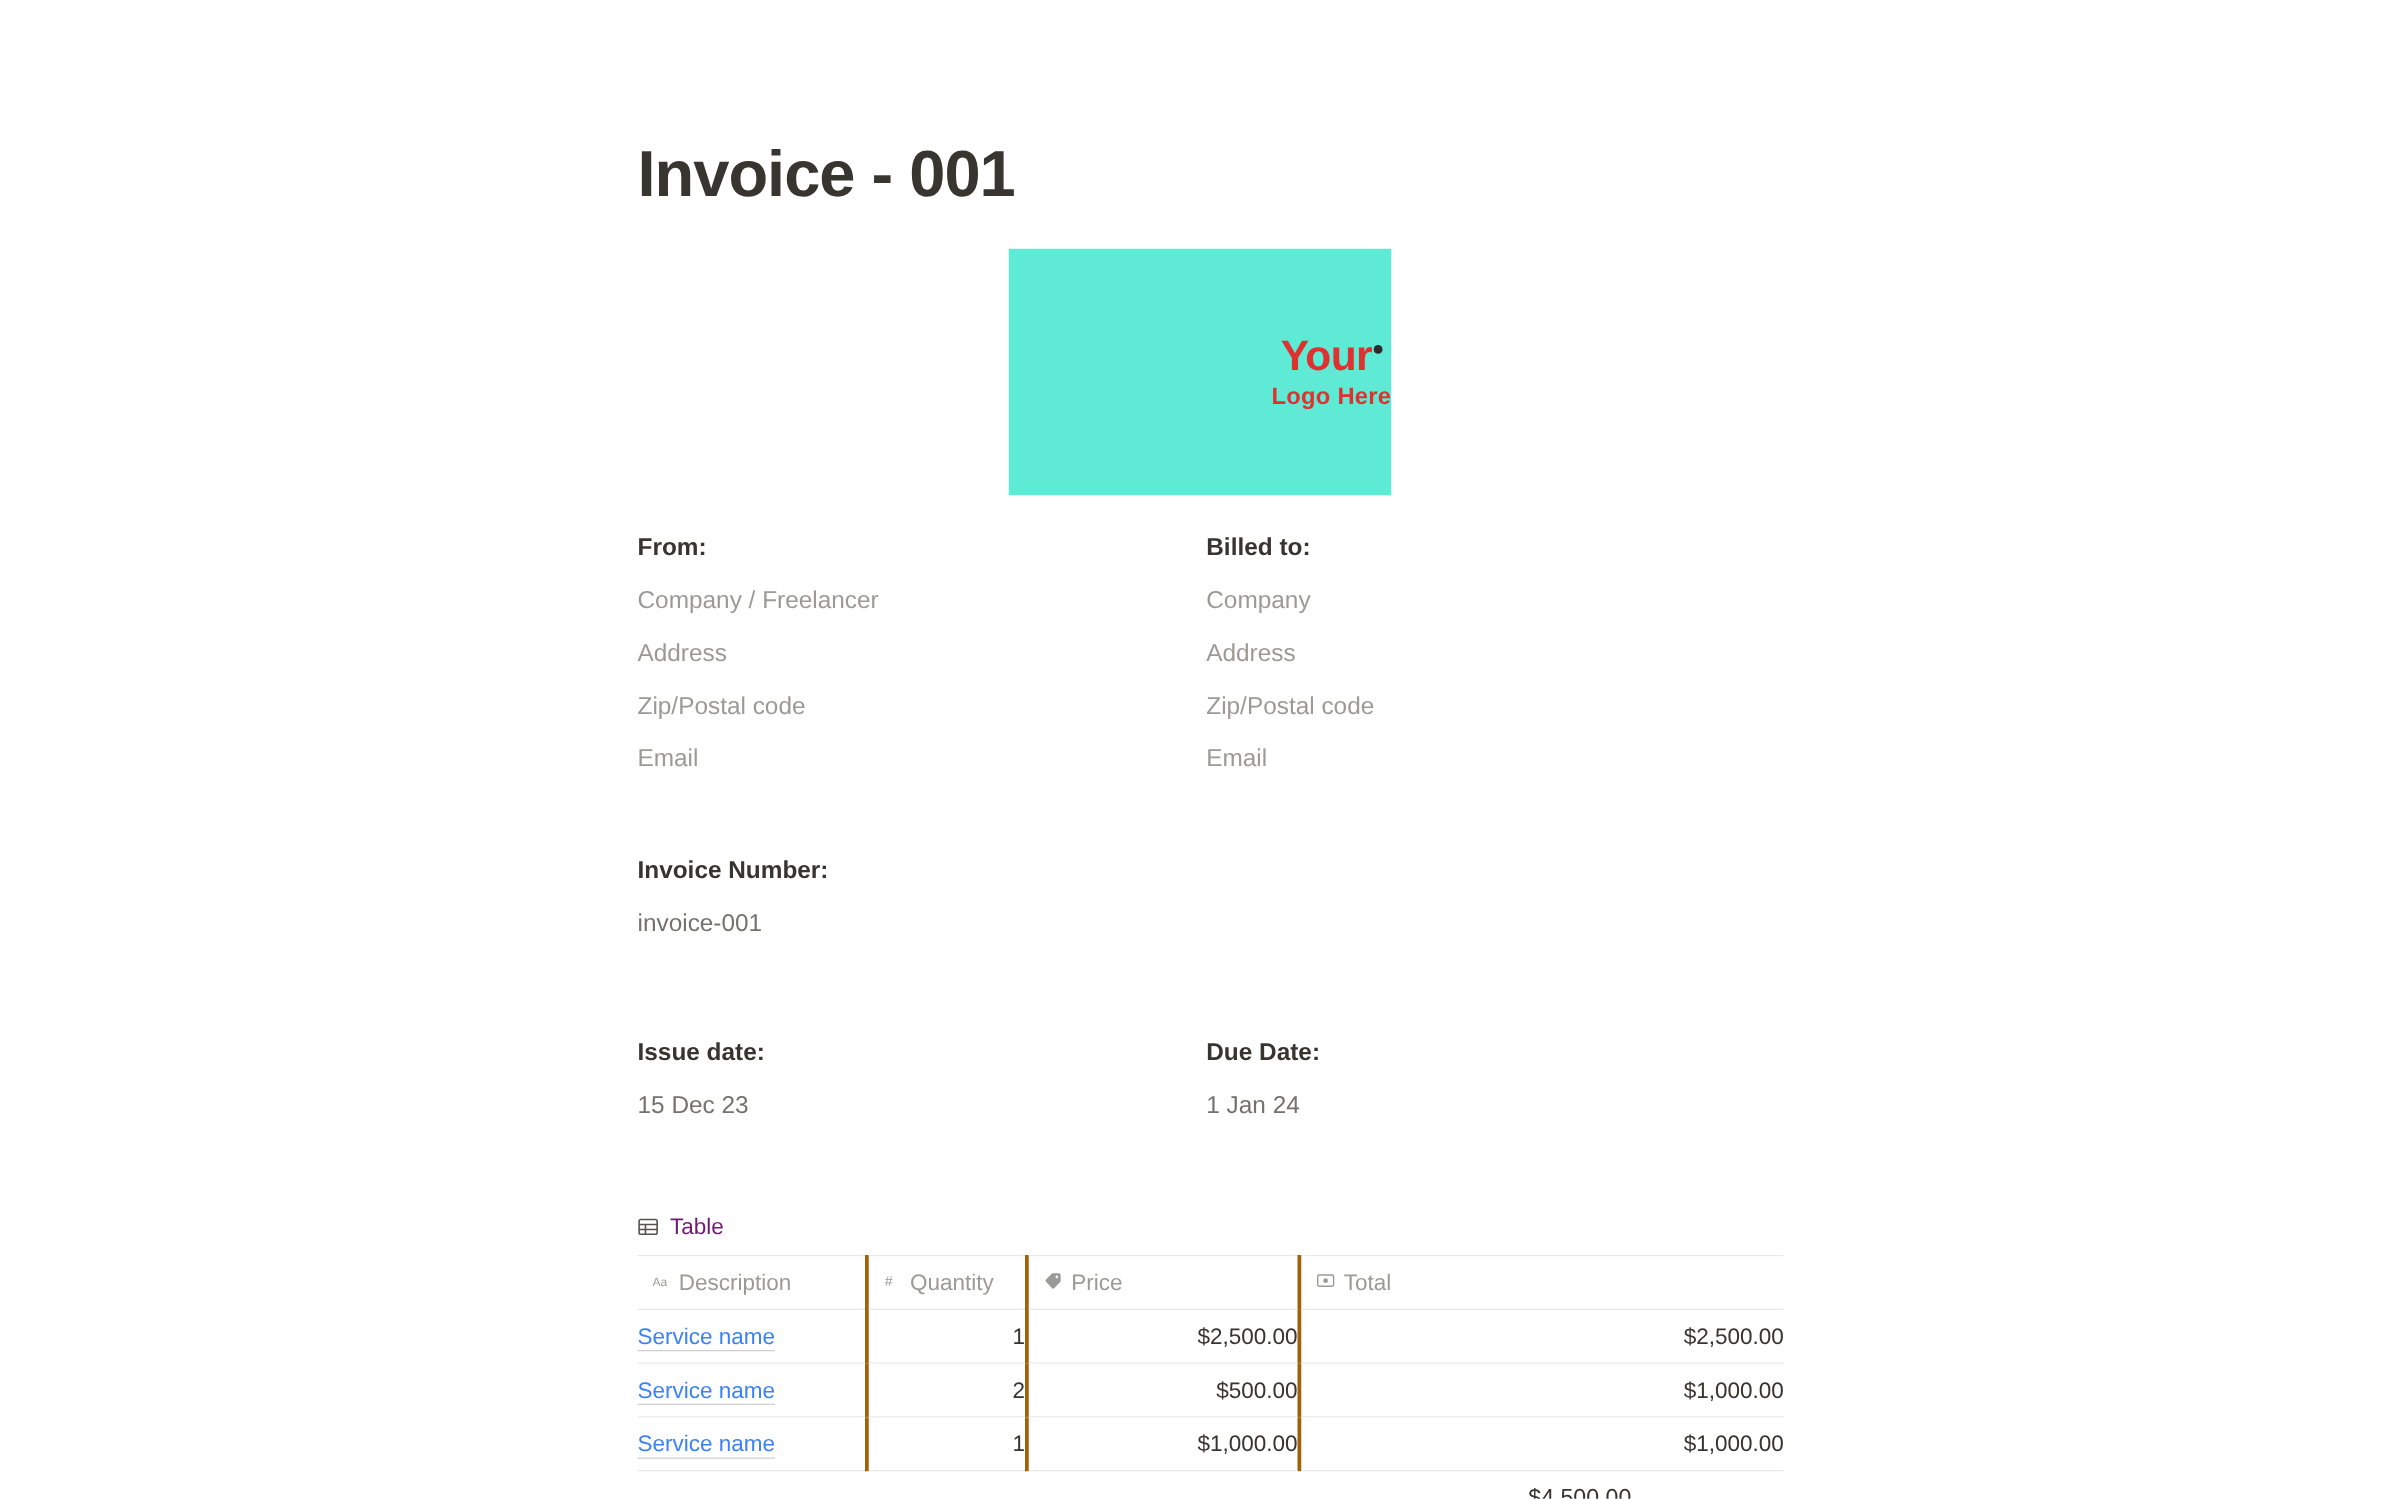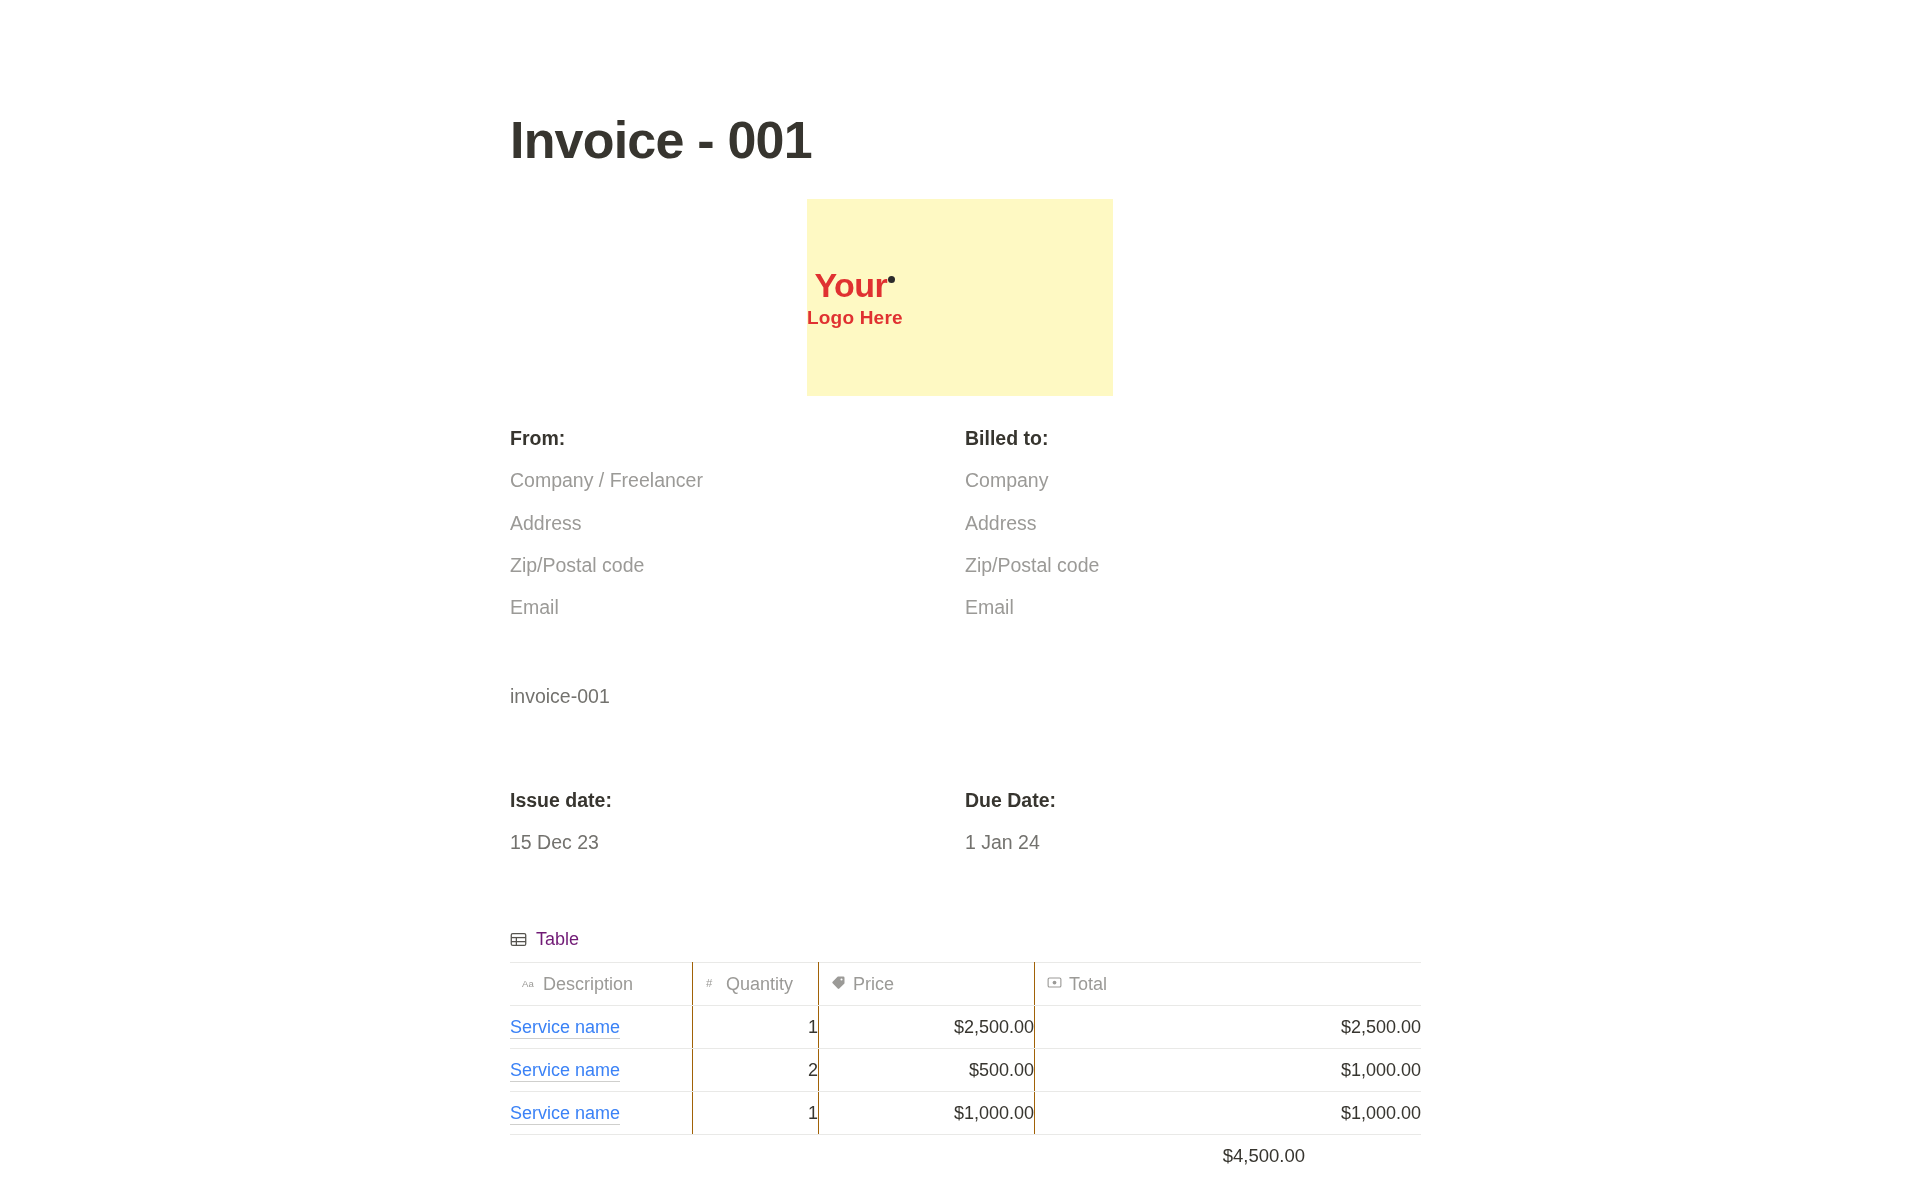--- a/index.html
+++ b/index.html
@@ -37,23 +37,23 @@
     padding-top: 112px;
     line-height: 1.1;
   }
 
   
   .logo-block {
     margin-top: 30px;
     margin-left: 297px;
     width: 306px;
     height: 197px;
-    background: #fef9c3;
-    display: flex;
-    align-items: flex-start;
+    background: #5eead4;
+    display: flex;
+    align-items: flex-end;
     justify-content: center;
     flex-direction: column;
   }
   .logo-inner {
     text-align: center;
     line-height: 1.0;
   }
   .logo-line1 {
     font-size: 34px;
     font-weight: bold;
@@ -125,21 +125,21 @@
   .icon-table svg { display: block; }
 
   table.invoice-table {
     border-collapse: collapse;
     width: 908px;
     table-layout: fixed;
   }
   table.invoice-table th,
   table.invoice-table td {
     border-bottom: 1px solid #e9e9e7;
-    border-right: 1px solid #a16207;
+    border-right: 3px solid #a16207;
     padding: 0;
     height: 42px;
     font-size: 18px;
     vertical-align: middle;
   }
   table.invoice-table th:last-child,
   table.invoice-table td:last-child {
     border-right: none;
   }
   table.invoice-table thead th {
@@ -222,20 +222,21 @@
       <div class="col">
         <div class="label">Billed to:</div>
         <div class="placeholder-line">Company</div>
         <div class="placeholder-line">Address</div>
         <div class="placeholder-line">Zip/Postal code</div>
         <div class="placeholder-line">Email</div>
       </div>
     </div>
 
     <div class="block-gap-1">
+      <div class="label">Invoice Number:</div>
       <div class="value-line">invoice-001</div>
     </div>
 
     <div class="cols block-gap-2">
       <div class="col">
         <div class="label">Issue date:</div>
         <div class="value-line">15 Dec 23</div>
       </div>
       <div class="col">
         <div class="label">Due Date:</div>

